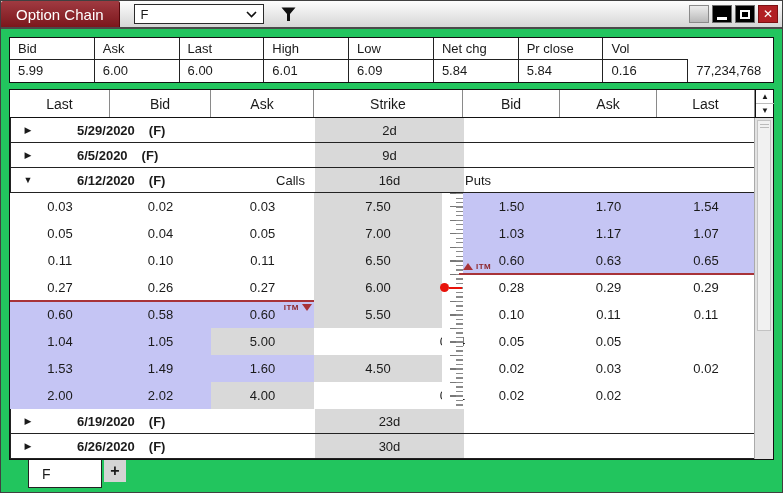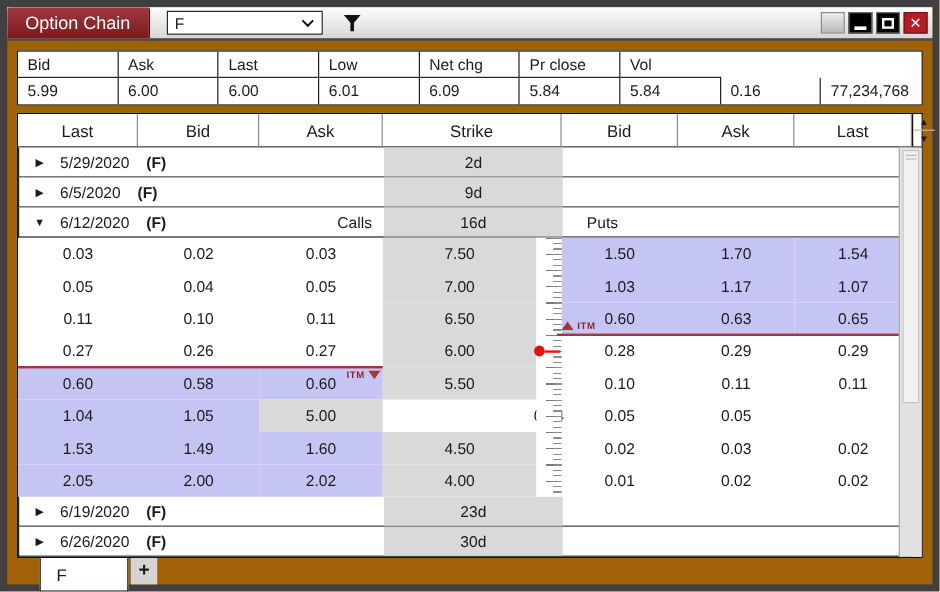--- a/index.html
+++ b/index.html
@@ -1,21 +1,21 @@
 <!DOCTYPE html>
 <html style="--itm: #c5c5f4; --accent: #a83338;"><head>
 <meta charset="utf-8">
 <style>
   * { box-sizing: border-box; margin: 0; padding: 0; }
   html,body { width:783px; height:493px; }
   body {
     font-family: "Liberation Sans", "DejaVu Sans", sans-serif;
     background:#f0f0f0; color:#1a1a1a; overflow:hidden;
   }
-  .window { width:783px; height:493px; border:6px solid #404040; background:#a16207; position:relative; }
+  .window { width:783px; height:493px; border:1px solid #404040; background:#22c55e; position:relative; }
 
   
   .titlebar { height:28px; background:linear-gradient(#fdfdfd,#d6d6d6); border-bottom:2px solid #4a4a4a;
               display:flex; align-items:center; position:relative; }
   .title-tab { height:100%; padding:0 15px; display:flex; align-items:center;
                background:linear-gradient(#a03a41,#7c171c); color:#fff; font-size:15px;
                border-right:1px solid #55080c; border-radius:2px 2px 0 0; }
   .combo { width:130px; height:20px; margin-left:14px; background:#fff; border:1px solid #2a2a2a;
            display:flex; align-items:center; padding:0 6px; font-size:13px; }
   .combo svg { margin-left:auto; }
@@ -46,25 +46,25 @@
   .spinner { display:flex; flex-direction:column; border-left:1px solid #111; }
   .spinner div { flex:1; display:flex; align-items:center; justify-content:center; font-size:8px; line-height:1; cursor:pointer; }
   .spinner div:first-child { border-bottom:1px solid #bbb; }
 
   .chain-body { position:relative; width:745px; }
 
   .exp-row { display:grid; grid-template-columns:100px 101px 103px 149px 97px 97px 98px; height:25px;
              border:1px solid #222; border-top:none; background:#fff; align-items:center; position:relative; }
   .exp-left { grid-column:1/4; display:flex; align-items:center; height:100%; }
   .exp-arrow { width:34px; text-align:center; font-size:9px; }
-  .exp-date { font-weight:400; font-size:13px; }
+  .exp-date { font-weight:700; font-size:13px;margin-left:32px; }
   .exp-root { font-weight:600; font-size:13px; margin-left:14px; }
   .calls-label { margin-left:auto; padding-right:10px; font-size:13px; }
   .exp-strike { grid-column:4/5; background:#d9d9d9; height:100%; display:flex; align-items:center; justify-content:center; font-size:13px; }
-  .puts-label { grid-column:5/6; padding-left:20px; font-size:13px; }
+  .puts-label { grid-column:5/6; padding-left:1px; font-size:13px; }
 
   .expanded { position:relative; }
   .drow { display:grid; grid-template-columns:100px 101px 103px 128px 21px 97px 97px 98px; height:27px; }
   .drow > div { display:flex; align-items:center; justify-content:center; font-size:13px; }
   .cell-strike { background:#d9d9d9; }
   .itm { background:var(--itm,#c5c5f4); }
 
   .ruler { position:absolute; left:432px; top:0; width:21px; height:100%; background-color:#fff;
            background-image:
              repeating-linear-gradient(to bottom, #8a8a8a 0 1px, transparent 1px 4.5px),
@@ -125,20 +125,21 @@
     </div>
   </div>
 
   <div class="content">
 
     <div class="quote-box">
       <div class="qrow heads">
           <div>Bid</div>
           <div>Ask</div>
           <div>Last</div>
+          <div>High</div>
           <div>Low</div>
           <div>Net chg</div>
           <div>Pr close</div>
           <div>Vol</div>
         </div>
       <div class="qrow">
           <div>5.99</div>
           <div>6.00</div>
           <div>6.00</div>
           <div>6.01</div>
@@ -255,21 +256,20 @@
               <div class="itm">1.53</div>
               <div class="itm">1.49</div>
               <div class="itm">1.60</div>
               <div class="cell-strike">4.50</div>
               <div></div>
               <div>0.02</div>
               <div>0.03</div>
               <div>0.02</div>
             </div>
             <div class="drow">
-              <div class="itm">2.05</div>
               <div class="itm">2.00</div>
               <div class="itm">2.02</div>
               <div class="cell-strike">4.00</div>
               <div></div>
               <div>0.01</div>
               <div>0.02</div>
               <div>0.02</div>
             </div>
             <div class="ruler"></div>
             <div class="boundary" style="top: 107px; left: 0px; width: 304px;"></div>

